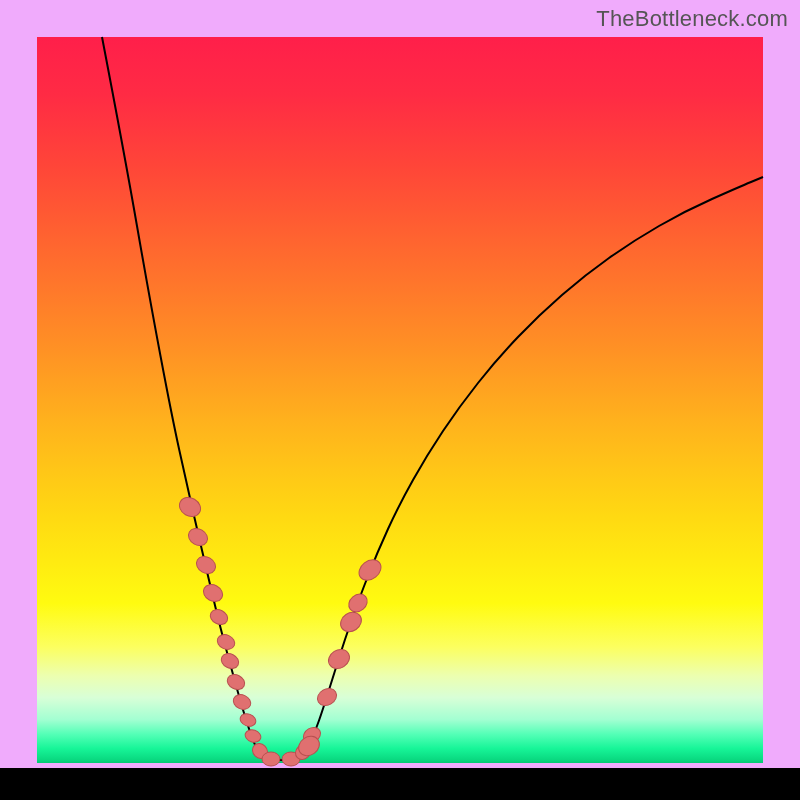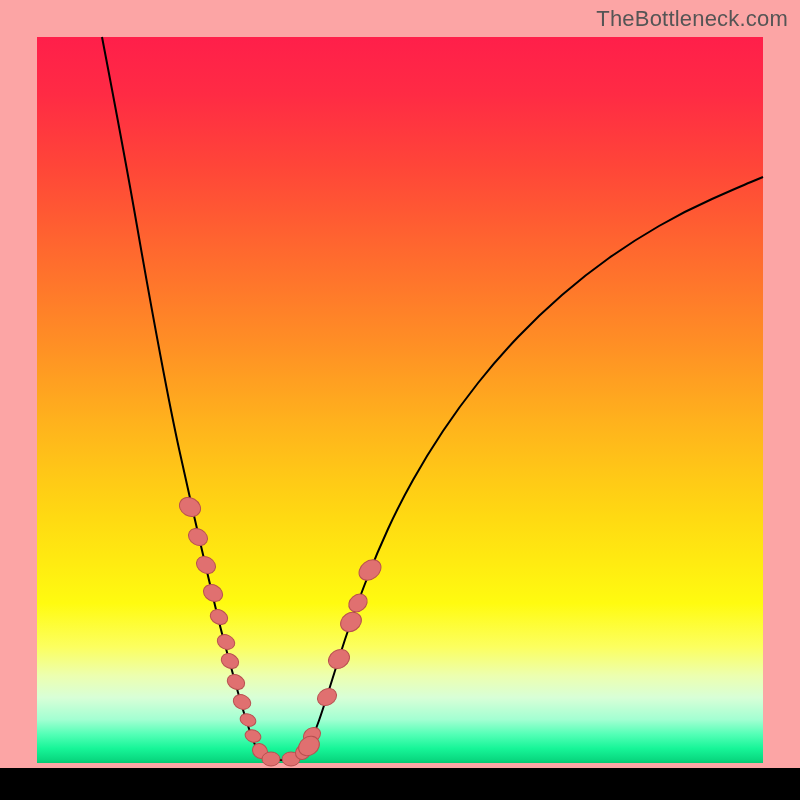--- a/index.html
+++ b/index.html
@@ -8,21 +8,21 @@
     width: 800px;
     height: 800px;
     background: #000;
     overflow: hidden;
     font-family: Arial, Helvetica, sans-serif;
   }
   .frame {
     position: relative;
     width: 800px;
     height: 768px;
-    background: #fca5a5;
+    background: #f0abfc;
   }
   .plot-area {
     position: absolute;
     left: 37px;
     top: 37px;
     width: 726px;
     height: 726px;
     background: linear-gradient(to bottom,
       #ff1f4a 0%,
       #ff2b44 8%,

